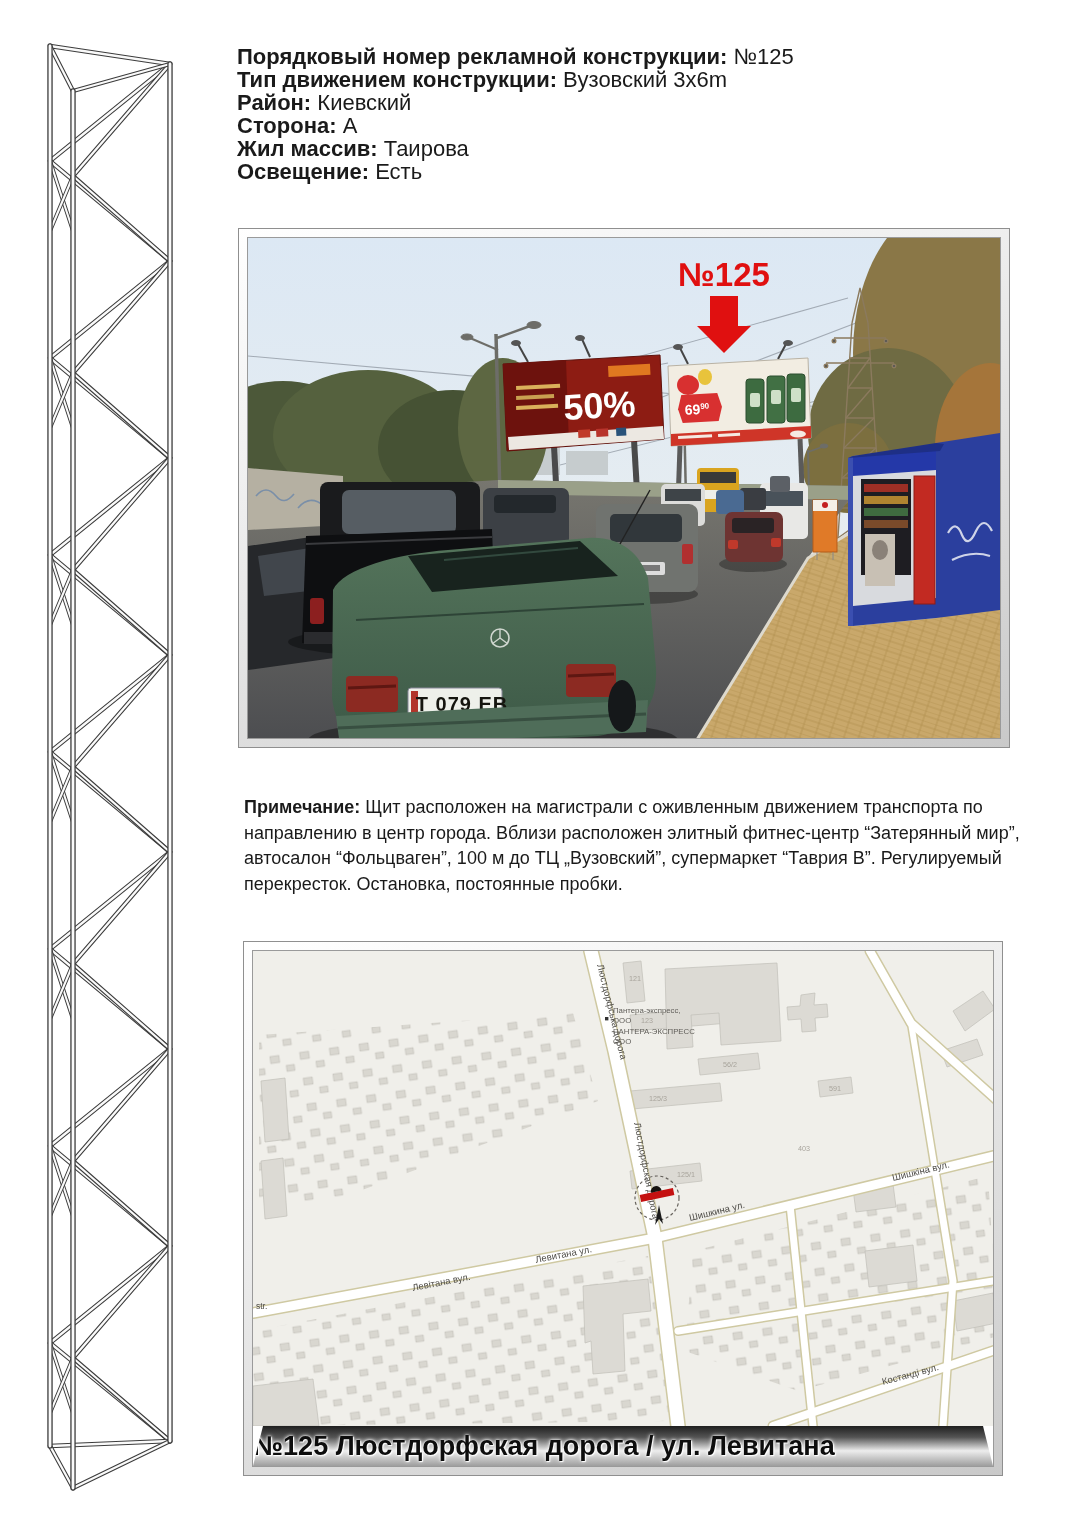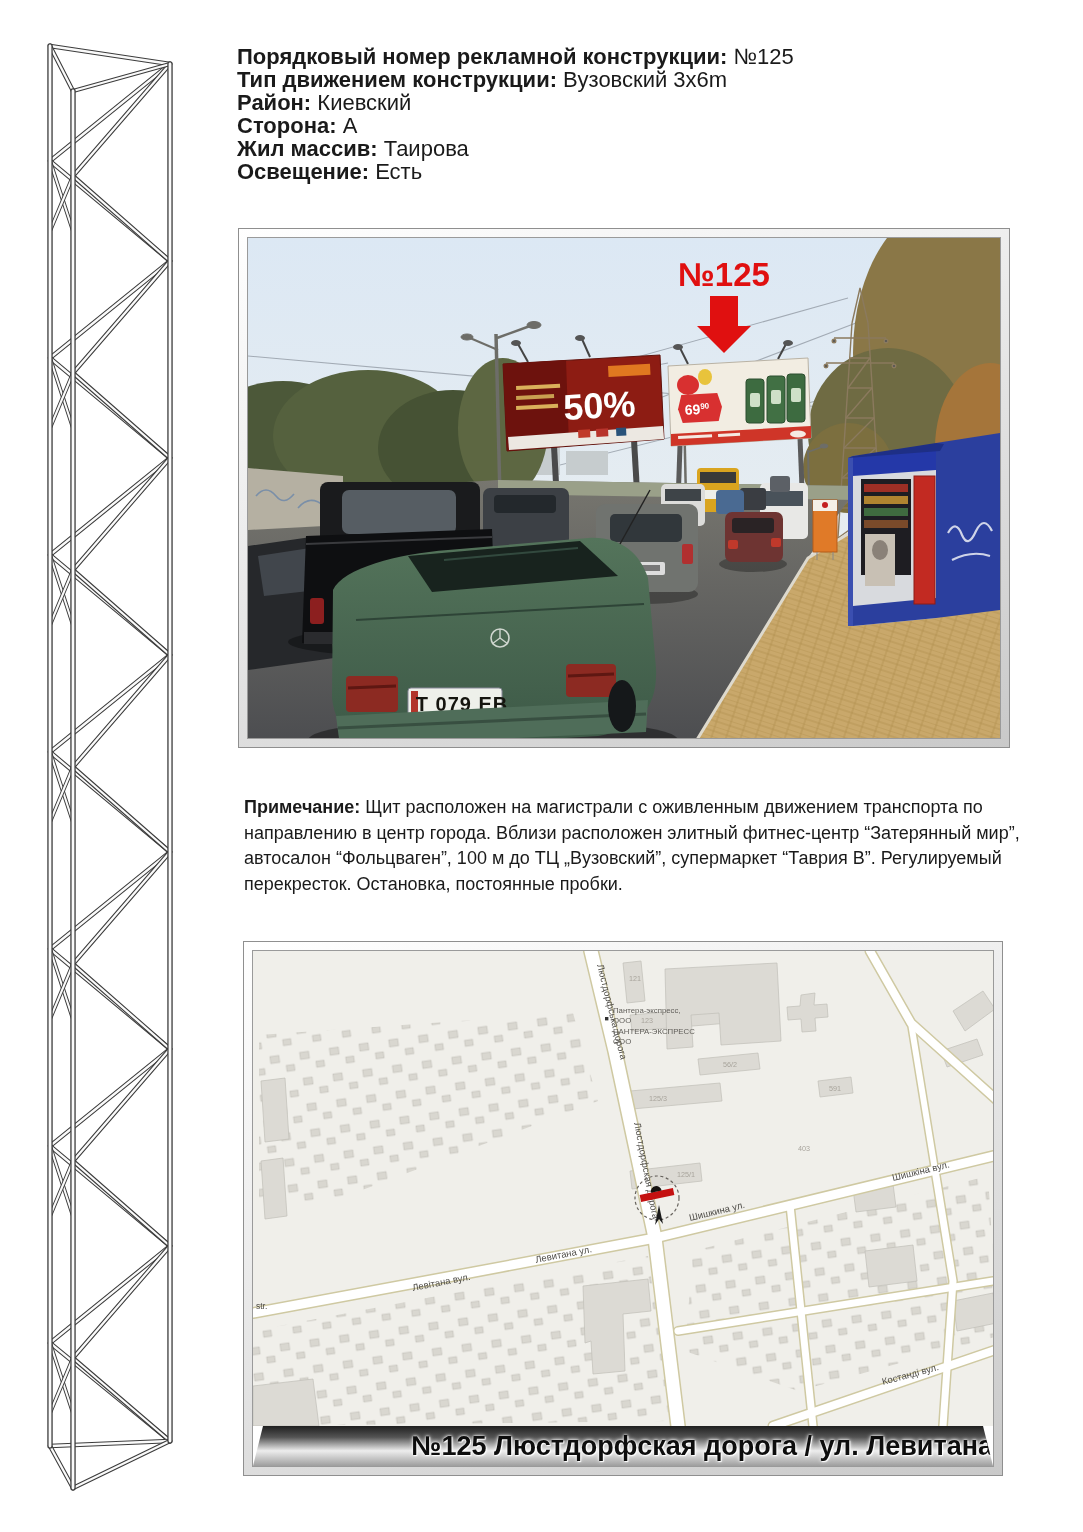--- a/index.html
+++ b/index.html
@@ -12,21 +12,21 @@
   #note{position:absolute;left:237px;top:795px;width:782px;font-size:18px;line-height:25.5px;margin-left:7px;}
   #note b{font-weight:bold;}
   
   .bevel{position:absolute;border:1px solid #8f8f8f;padding:8px;
          background:linear-gradient(160deg,#ffffff 0%,#ececec 40%,#c9c9c9 100%);}
   .bevel-inner{display:block;border:1px solid #9a9a9a;background:#fff;}
   
   #map-caption{position:relative;width:740px;height:40px;margin-top:0;
       background:linear-gradient(180deg,#1f1f1f 0%,#545454 28%,#ededed 62%,#9e9e9e 100%);
       clip-path:polygon(10px 0,calc(100% - 10px) 0,100% 100%,0 100%);
-      display:flex;align-items:center;justify-content:flex-end;
+      display:flex;align-items:center;justify-content:flex-start;
       font-size:27px;font-weight:bold;color:#0d0d0d;
       text-shadow:0 0 4px #fff,0 0 2px #fff,1px 1px 1px #fff;}
   svg text{font-family:"Liberation Sans",sans-serif;}
 </style>
 </head>
 <body>
 
 <div id="page">
 
   <svg id="tower" style="position:absolute;left:24px;top:36px;" width="160" height="1480" viewBox="0 0 160 1480">

